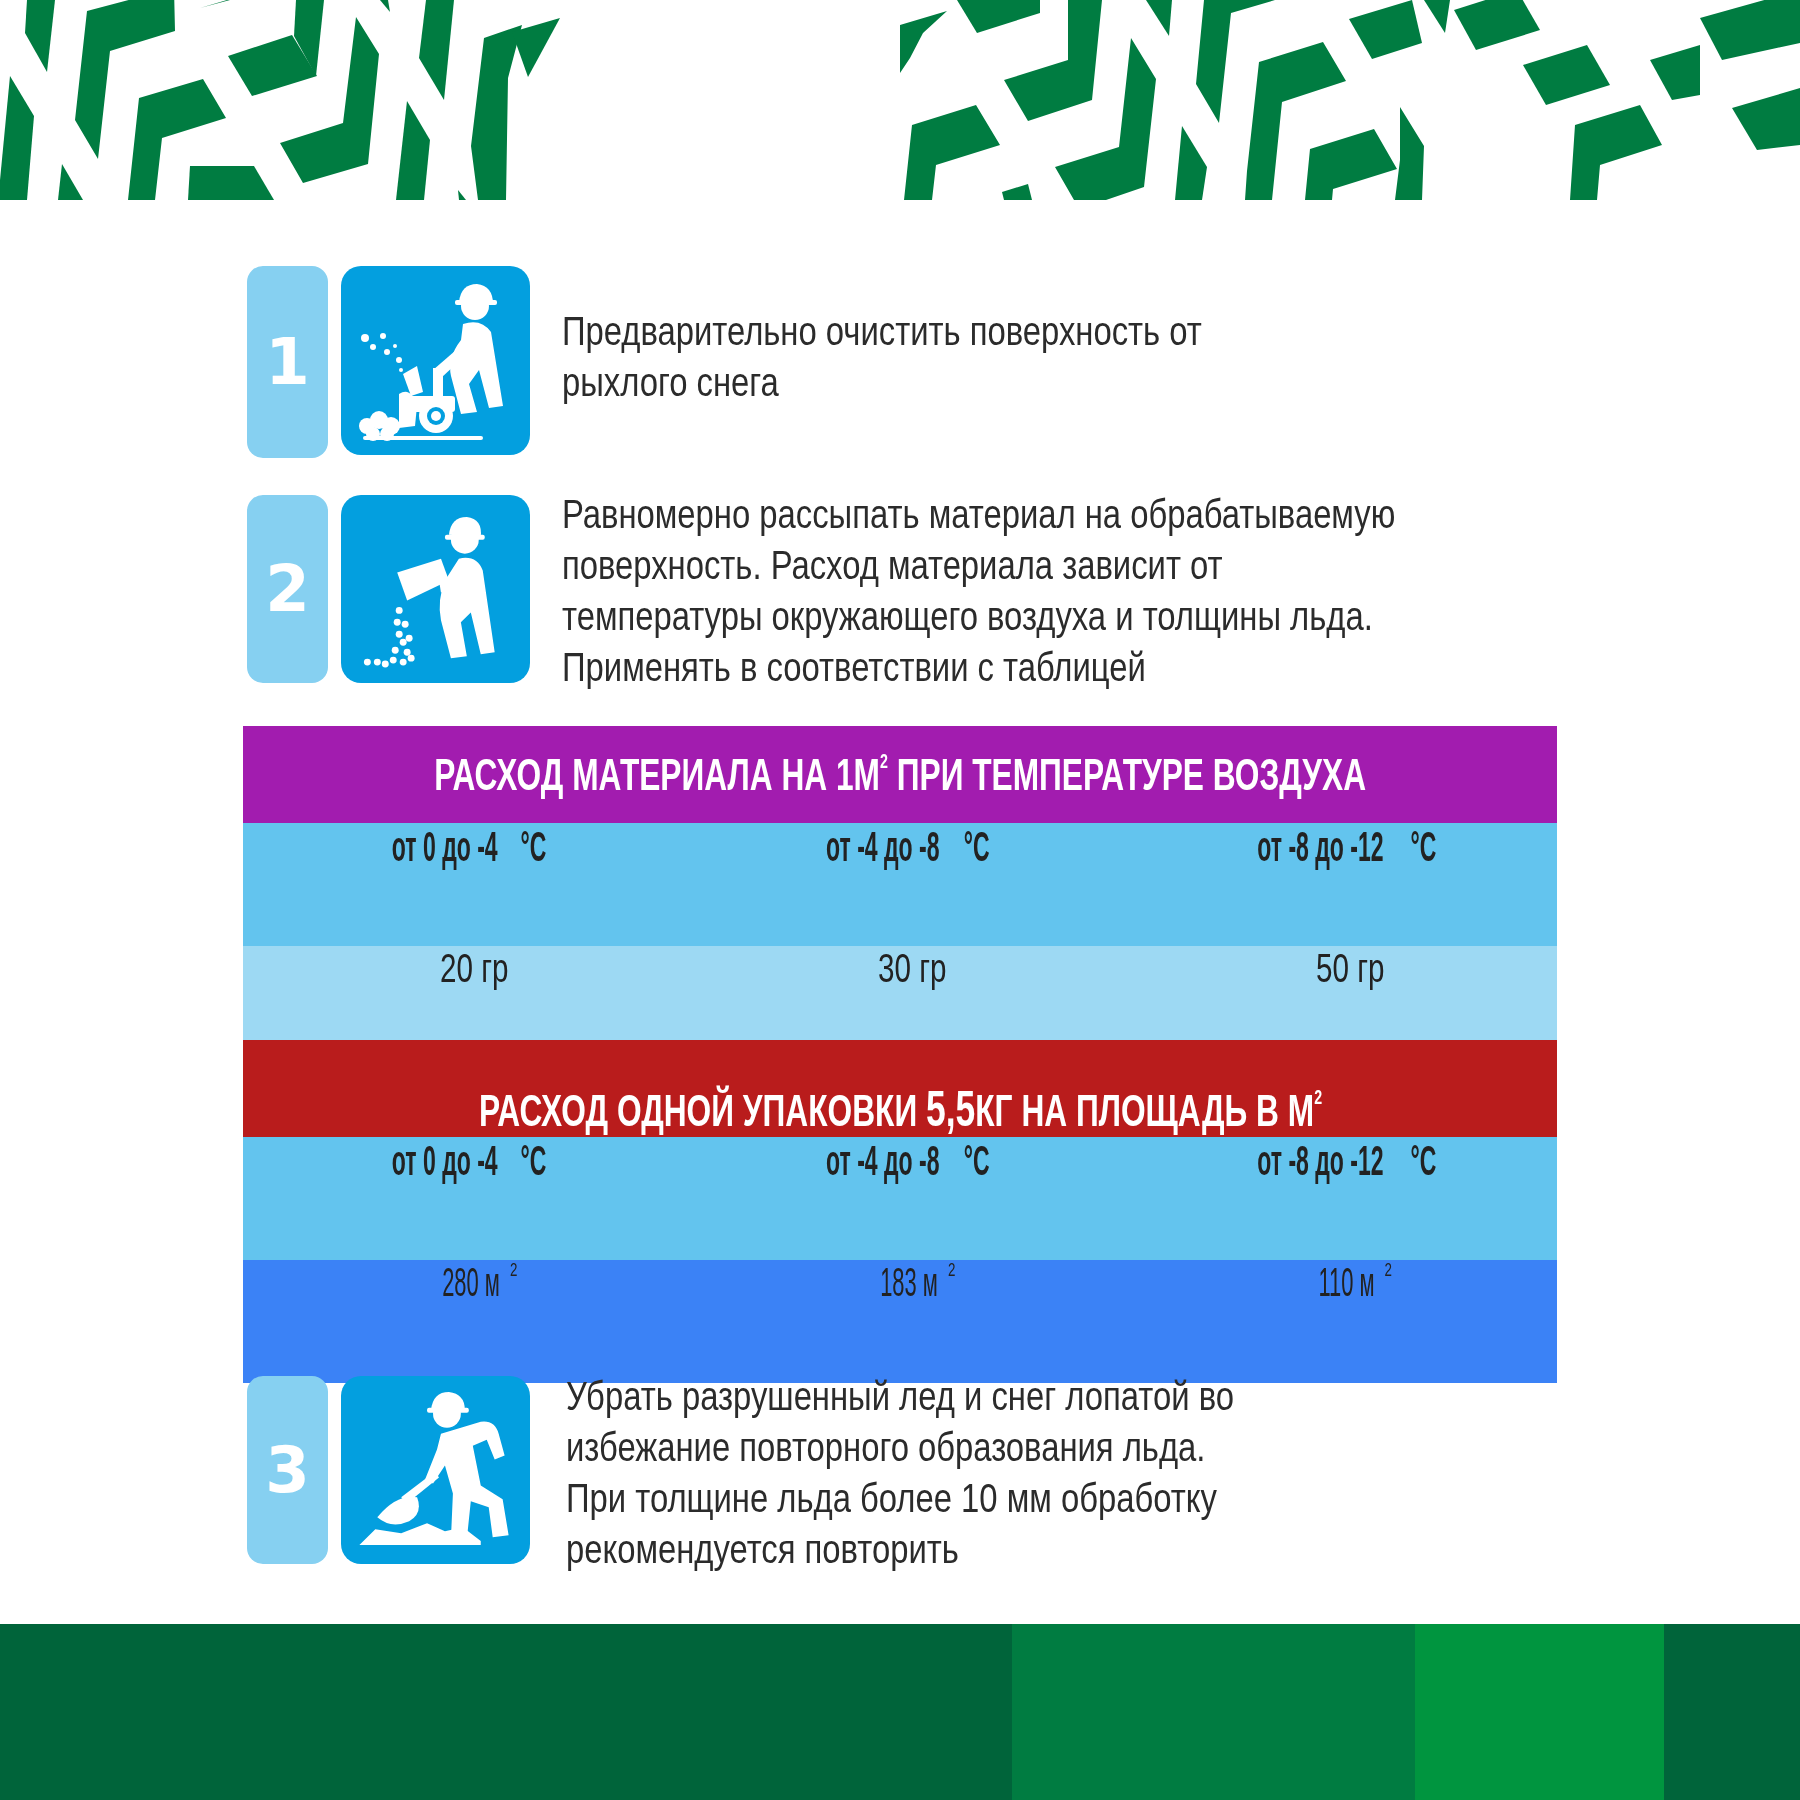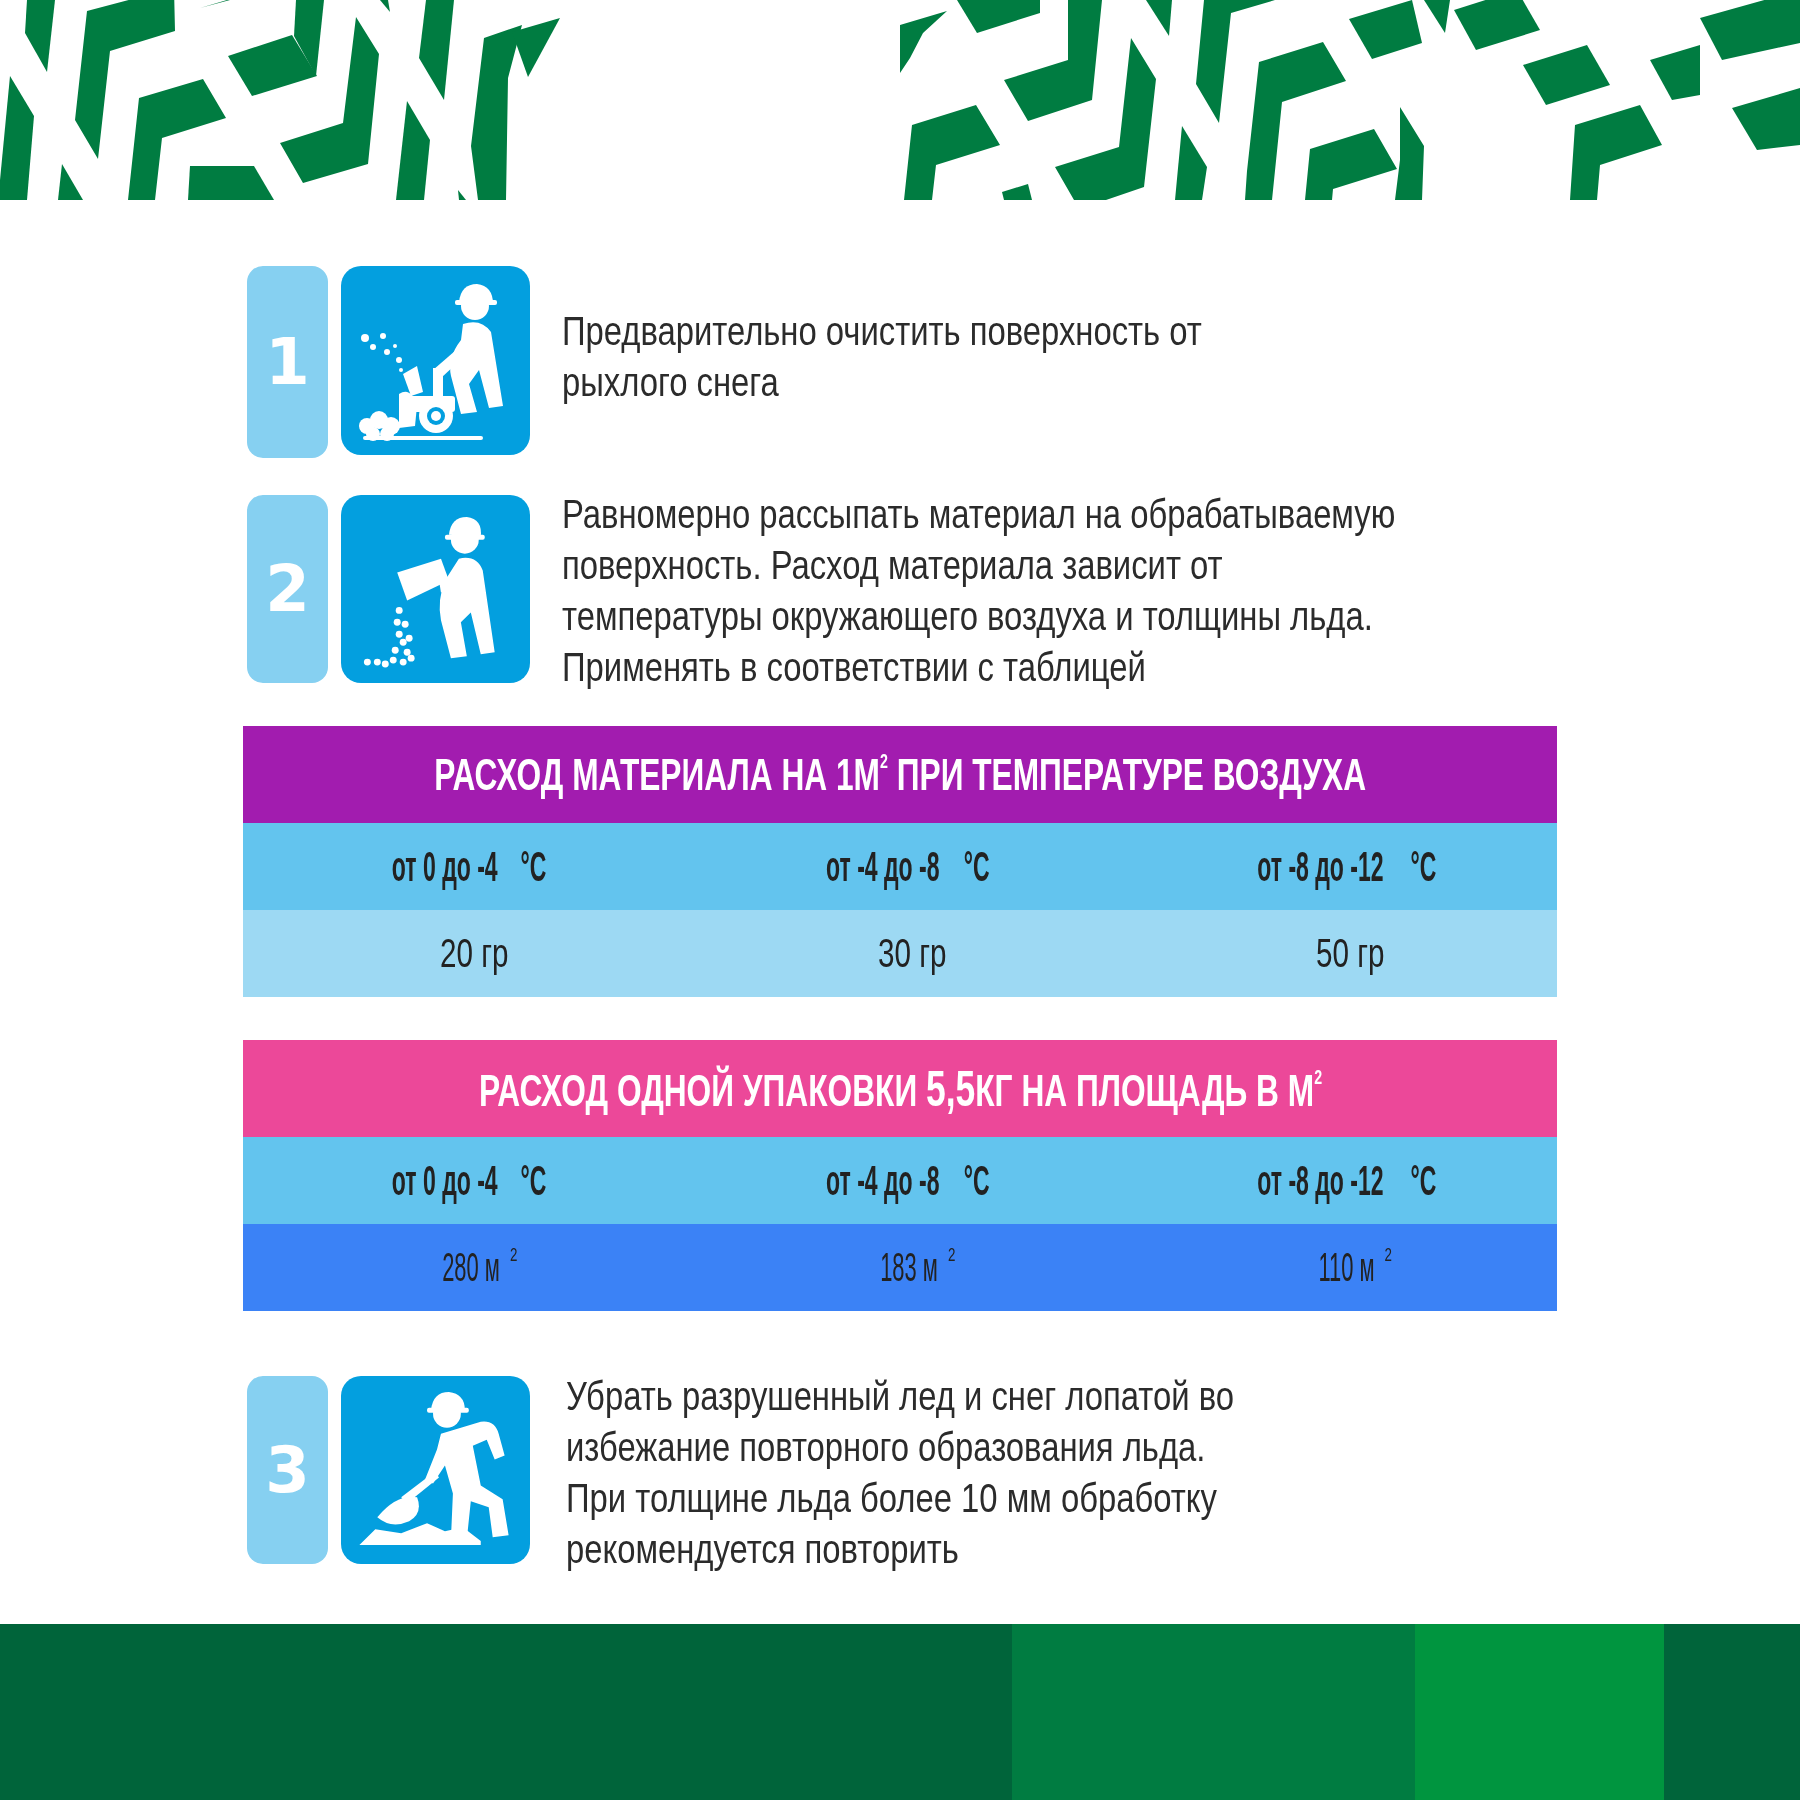--- a/index.html
+++ b/index.html
@@ -16,21 +16,21 @@
               color:#ffffff; font-weight:bold; font-size:64px; font-family:"DejaVu Sans", sans-serif; }
   .icon-tile { position:absolute; left:94px; top:0; width:189px; border-radius:20px; overflow:hidden; }
   .icon-tile svg { display:block; width:100%; height:100%; }
   .step-text { position:absolute; left:315px; color:#2b2b2b; font-size:40px; line-height:51px;
                transform:scaleX(0.82); transform-origin:left top; white-space:nowrap; }
 
   .table { position:absolute; left:243px; width:1314px; }
   .t-header { height:97px; display:flex; align-items:center; justify-content:center; color:#ffffff;
               font-weight:bold; font-size:44px; }
   .t-header .inner { transform:scaleX(0.72); white-space:nowrap; }
-  .t-row { height:87px; display:flex; align-items:center; }
+  .t-row { height:123px; display:flex; align-items:flex-start; }
   .t-cell { width:33.333%; text-align:center; color:#222; }
   .t-cell span { display:inline-block; transform:scaleX(0.74); white-space:nowrap; }
   .row-head .t-cell { font-weight:bold; font-size:42px; }
   .row-vals .t-cell { font-size:40px;padding-left:25px; }
   sup { font-size:0.45em; vertical-align:1.1em; }
 </style>
 </head>
 <body>
 
 <div class="top-band">
@@ -169,21 +169,21 @@
     <div class="t-cell"><span><span>от -8 до -12</span><span>°С</span></span></div>
   </div>
   <div class="t-row row-vals" style="background:#9dd9f3;">
     <div class="t-cell"><span>20 гр</span></div>
     <div class="t-cell"><span>30 гр</span></div>
     <div class="t-cell"><span>50 гр</span></div>
   </div>
 </div>
 
 <div class="table" style="top:1040px;">
-  <div class="t-header" style="background:#ec4899;">
+  <div class="t-header" style="background:#b91c1c;align-items:flex-end;">
     <div class="inner">
       <span>РАСХОД ОДНОЙ УПАКОВКИ </span><span style="font-size:1.12em;">5,5</span><span>КГ НА ПЛОЩАДЬ В М</span><sup>2</sup>
     </div>
   </div>
   <div class="t-row row-head" style="background:#63c4ee;">
     <div class="t-cell"><span><span>от 0 до -4</span><span>°С</span></span></div>
     <div class="t-cell"><span><span>от -4 до -8</span><span>°С</span></span></div>
     <div class="t-cell"><span><span>от -8 до -12</span><span>°С</span></span></div>
   </div>
   <div class="t-row row-vals" style="background:#3b82f6;">

